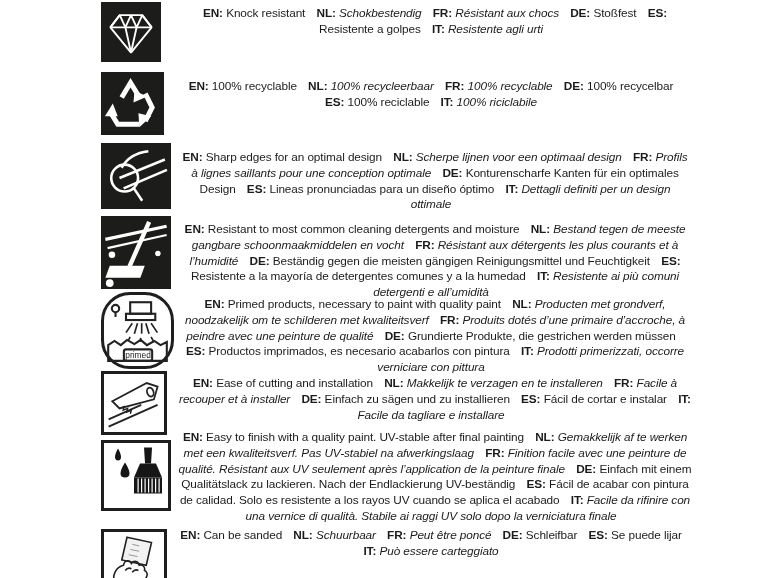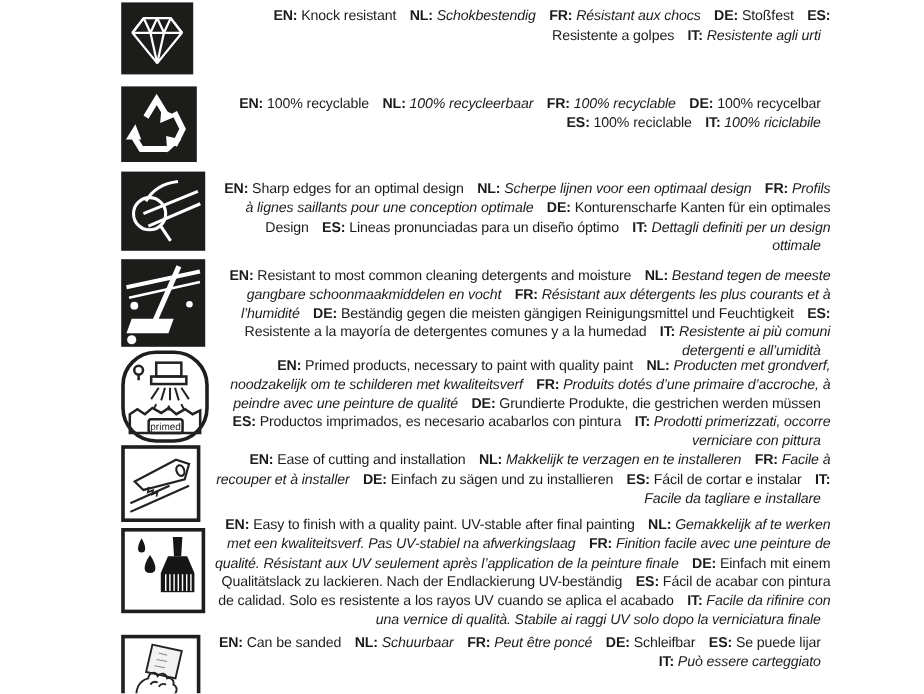--- a/index.html
+++ b/index.html
@@ -6,21 +6,21 @@
   body{width:770px;height:578px;font-family:"Liberation Sans",sans-serif;}
   #page{position:relative;width:770px;height:578px;background:#fff;overflow:hidden;}
   .icon-box{position:absolute;left:101px;box-sizing:border-box;}
   .icon-box.black{background:#1c1c1a;}
   .icon-box.white{background:#fff;border:3px solid #1e1e1e;}
   .icon-box svg{display:block;width:100%;height:100%;}
   svg text{font-family:"Liberation Sans",sans-serif;}
   .text-block{
     position:absolute;left:178px;width:514px;
     font-size:11.8px;line-height:15.8px;color:#1b1b1b;
-    letter-spacing:-0.1px;text-align:right;
+    letter-spacing:-0.1px;text-align:center;
   }
   .seg{margin-right:8px;}
   .lang{font-weight:700;font-style:normal;}
   .seg.italic .val{font-style:italic;}
 </style>
 </head>
 <body>
 
 <div id="page">
   <div>

